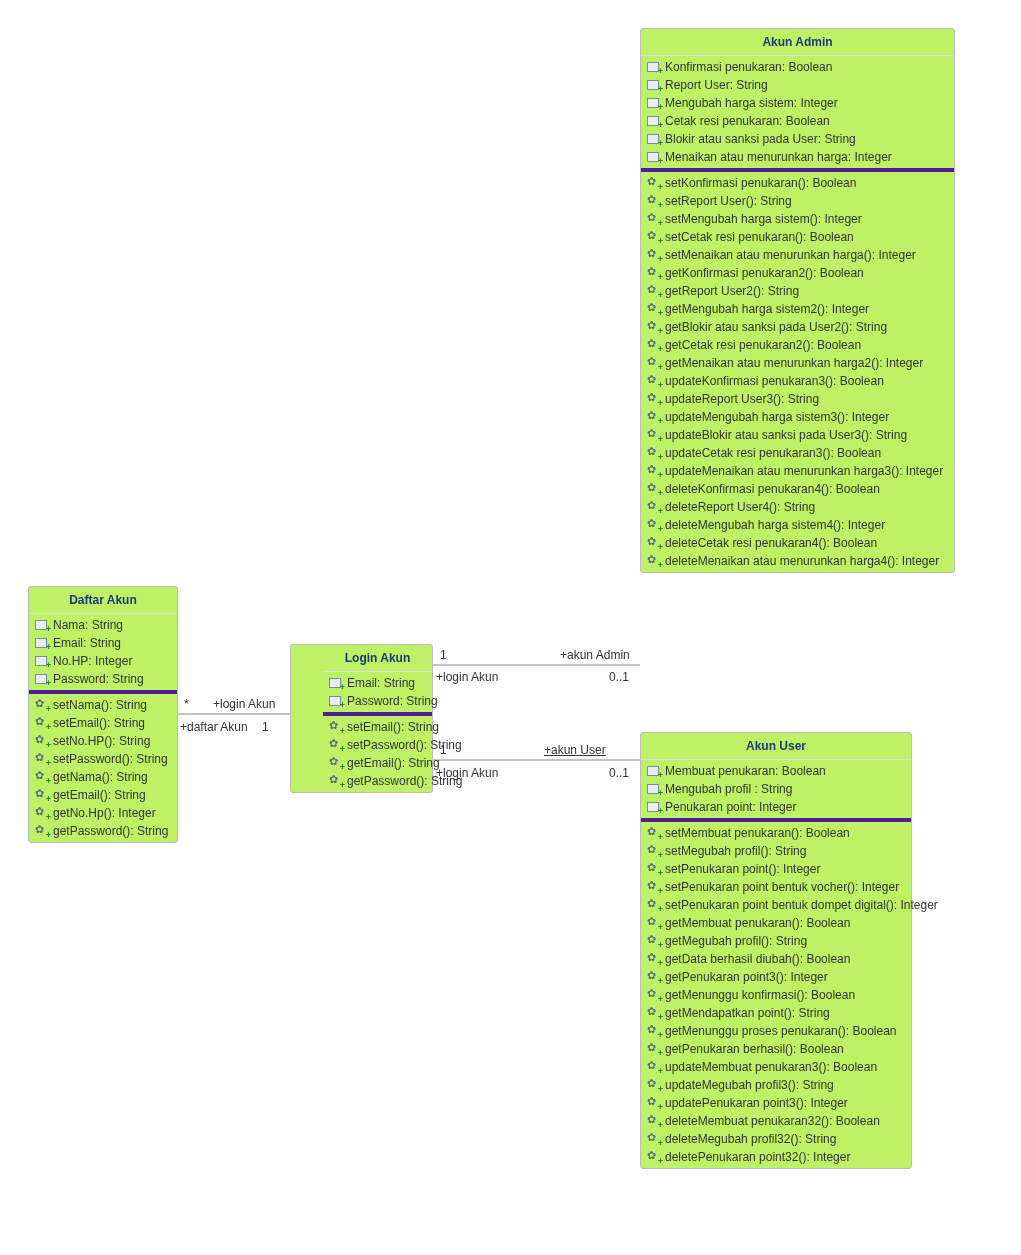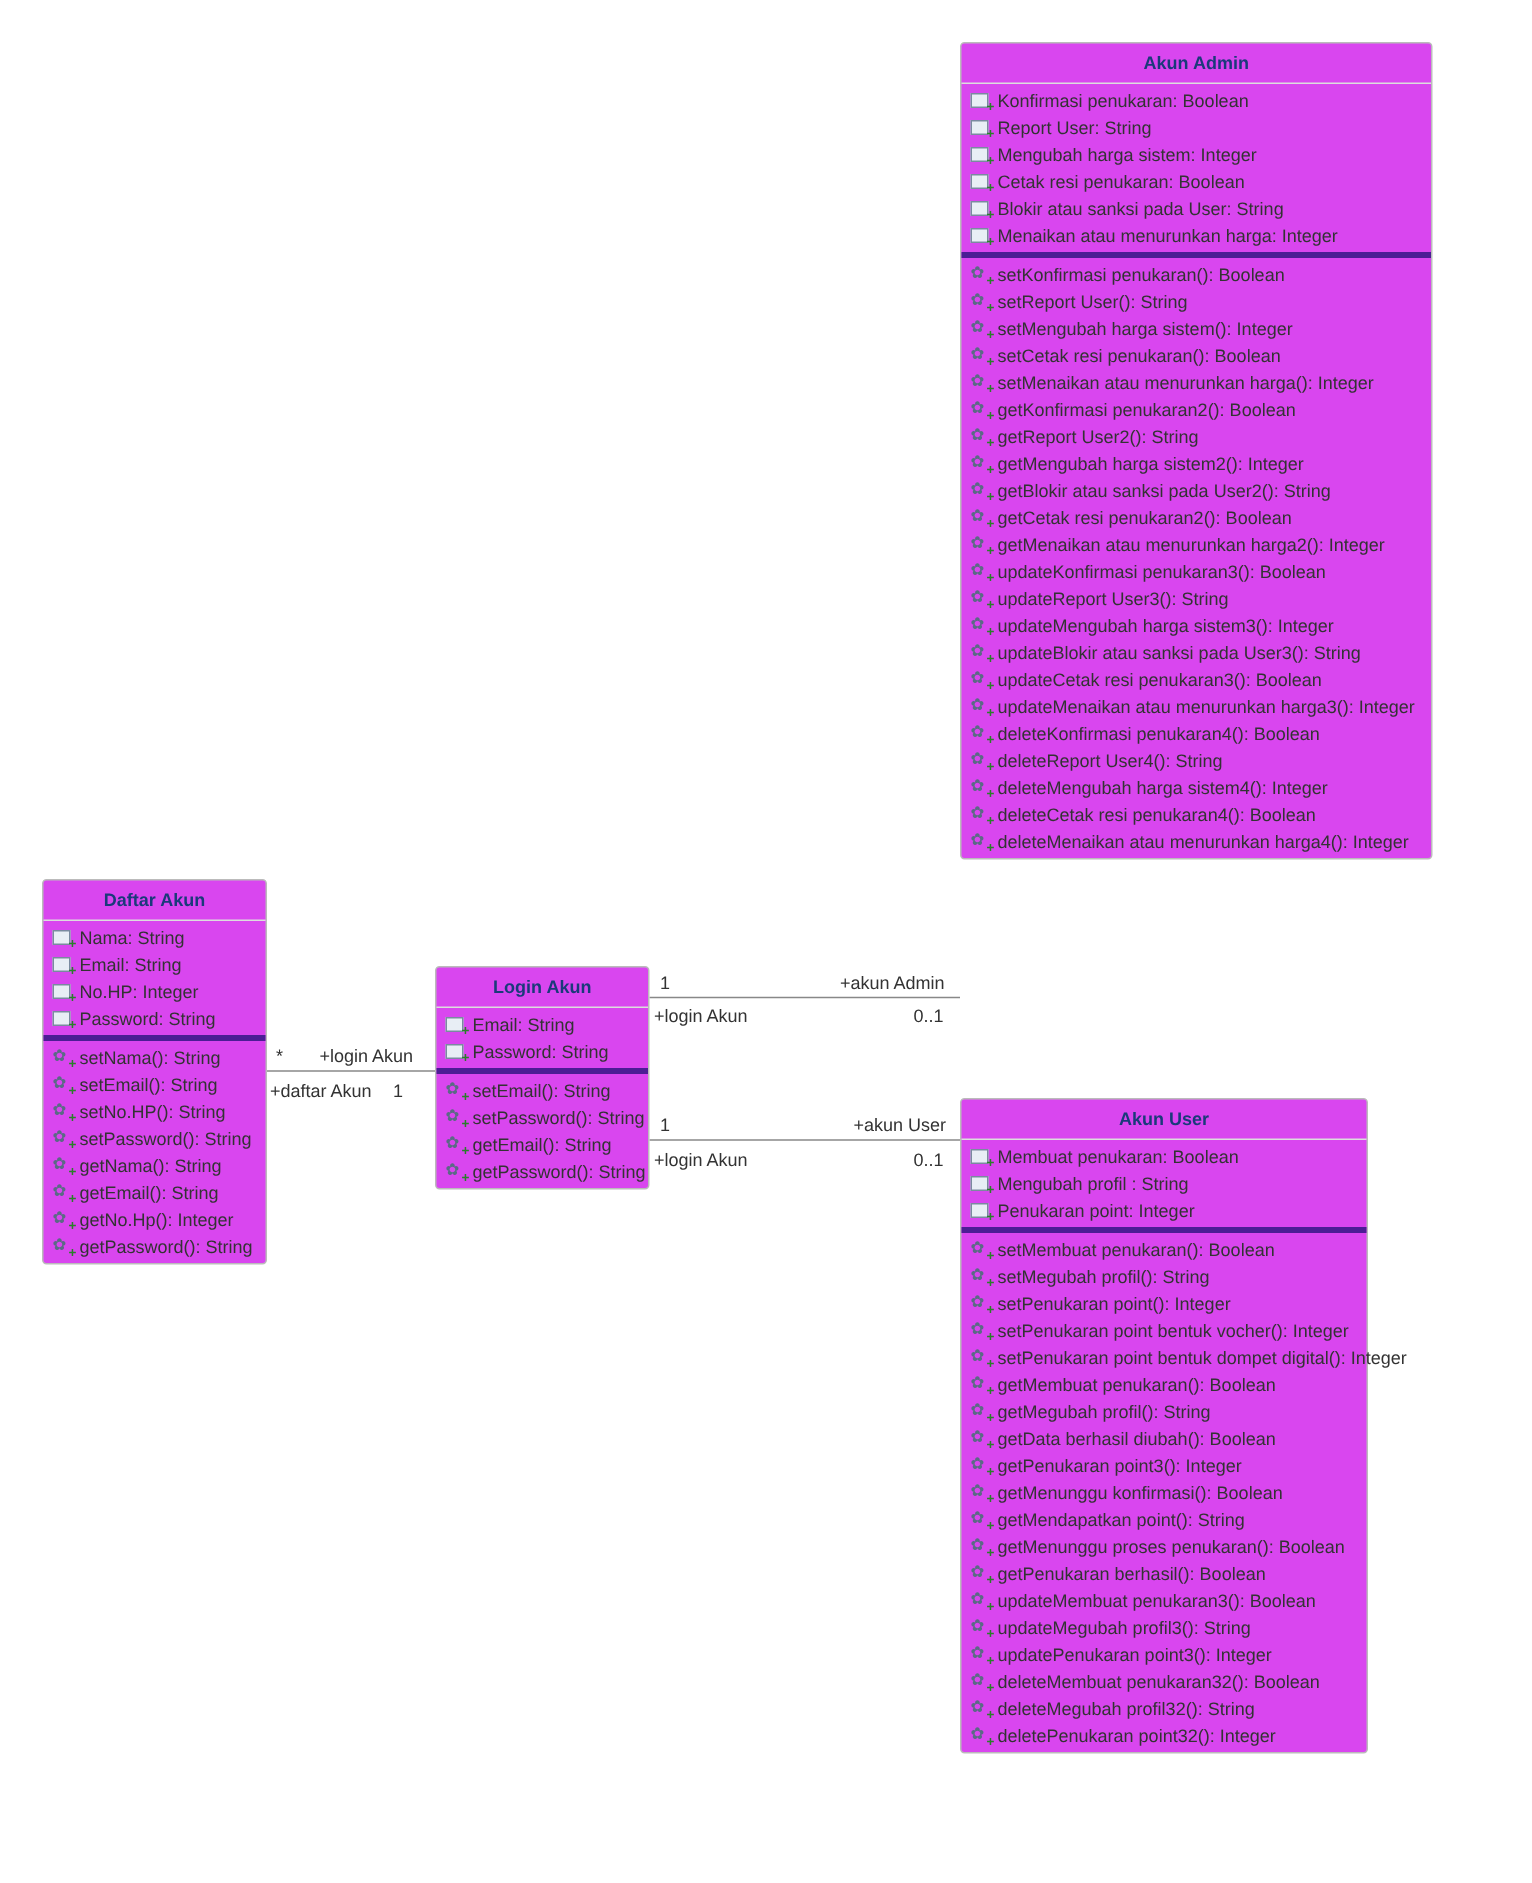--- a/index.html
+++ b/index.html
@@ -10,21 +10,21 @@
     font-size: 12px;
     background: #fff;
     width: 1021px;
     height: 1255px;
     position: relative;
     color: #333;
   }
   .uml-class {
     position: absolute;
     border: 1px solid #bbb;
-    background: #d946ef;
+    background: #bef264;
     border-radius: 3px;
   }
   .uml-title {
     font-weight: bold;
     text-align: center;
     padding: 6px 8px;
     color: #1a3a7a;
     border-bottom: 1px solid #ddd;
   }
   .uml-section {
@@ -157,21 +157,21 @@
         <span class="ico ico-op"></span>
         <span>getNo.Hp(): Integer</span>
       </div>
       <div class="uml-row">
         <span class="ico ico-op"></span>
         <span>getPassword(): String</span>
       </div>
     </div>
 </div>
 
-<div class="uml-class" id="cls-login" style="left:290px; top:644px; width:143px;">
+<div class="uml-class" id="cls-login" style="left:290px; top:644px; width:143px;padding-left:32px;">
   <div class="uml-title">Login Akun</div>
   <div class="uml-section">
       <div class="uml-row">
         <span class="ico ico-attr"></span>
         <span>Email: String</span>
       </div>
       <div class="uml-row">
         <span class="ico ico-attr"></span>
         <span>Password: String</span>
       </div>
@@ -416,15 +416,15 @@
 <div class="assoc-label" style="left:213px; top:697px;">+login Akun</div>
 <div class="assoc-label" style="left:180px; top:720px;text-align:center;">+daftar Akun</div>
 <div class="assoc-label" style="left:262px; top:720px;">1</div>
 
 <div class="assoc-label" style="left:440px; top:648px;">1</div>
 <div class="assoc-label" style="left:560px; top:648px;">+akun Admin</div>
 <div class="assoc-label" style="left:436px; top:670px;">+login Akun</div>
 <div class="assoc-label" style="left:609px; top:670px;">0..1</div>
 
 <div class="assoc-label" style="left:440px; top:743px;">1</div>
-<div class="assoc-label" style="left:569px; top:743px;">+akun User</div>
+<div class="assoc-label" style="left:544px; top:743px;text-decoration:underline;">+akun User</div>
 <div class="assoc-label" style="left:436px; top:766px;">+login Akun</div>
 <div class="assoc-label" style="left:609px; top:766px;">0..1</div>
 
 </body></html>

